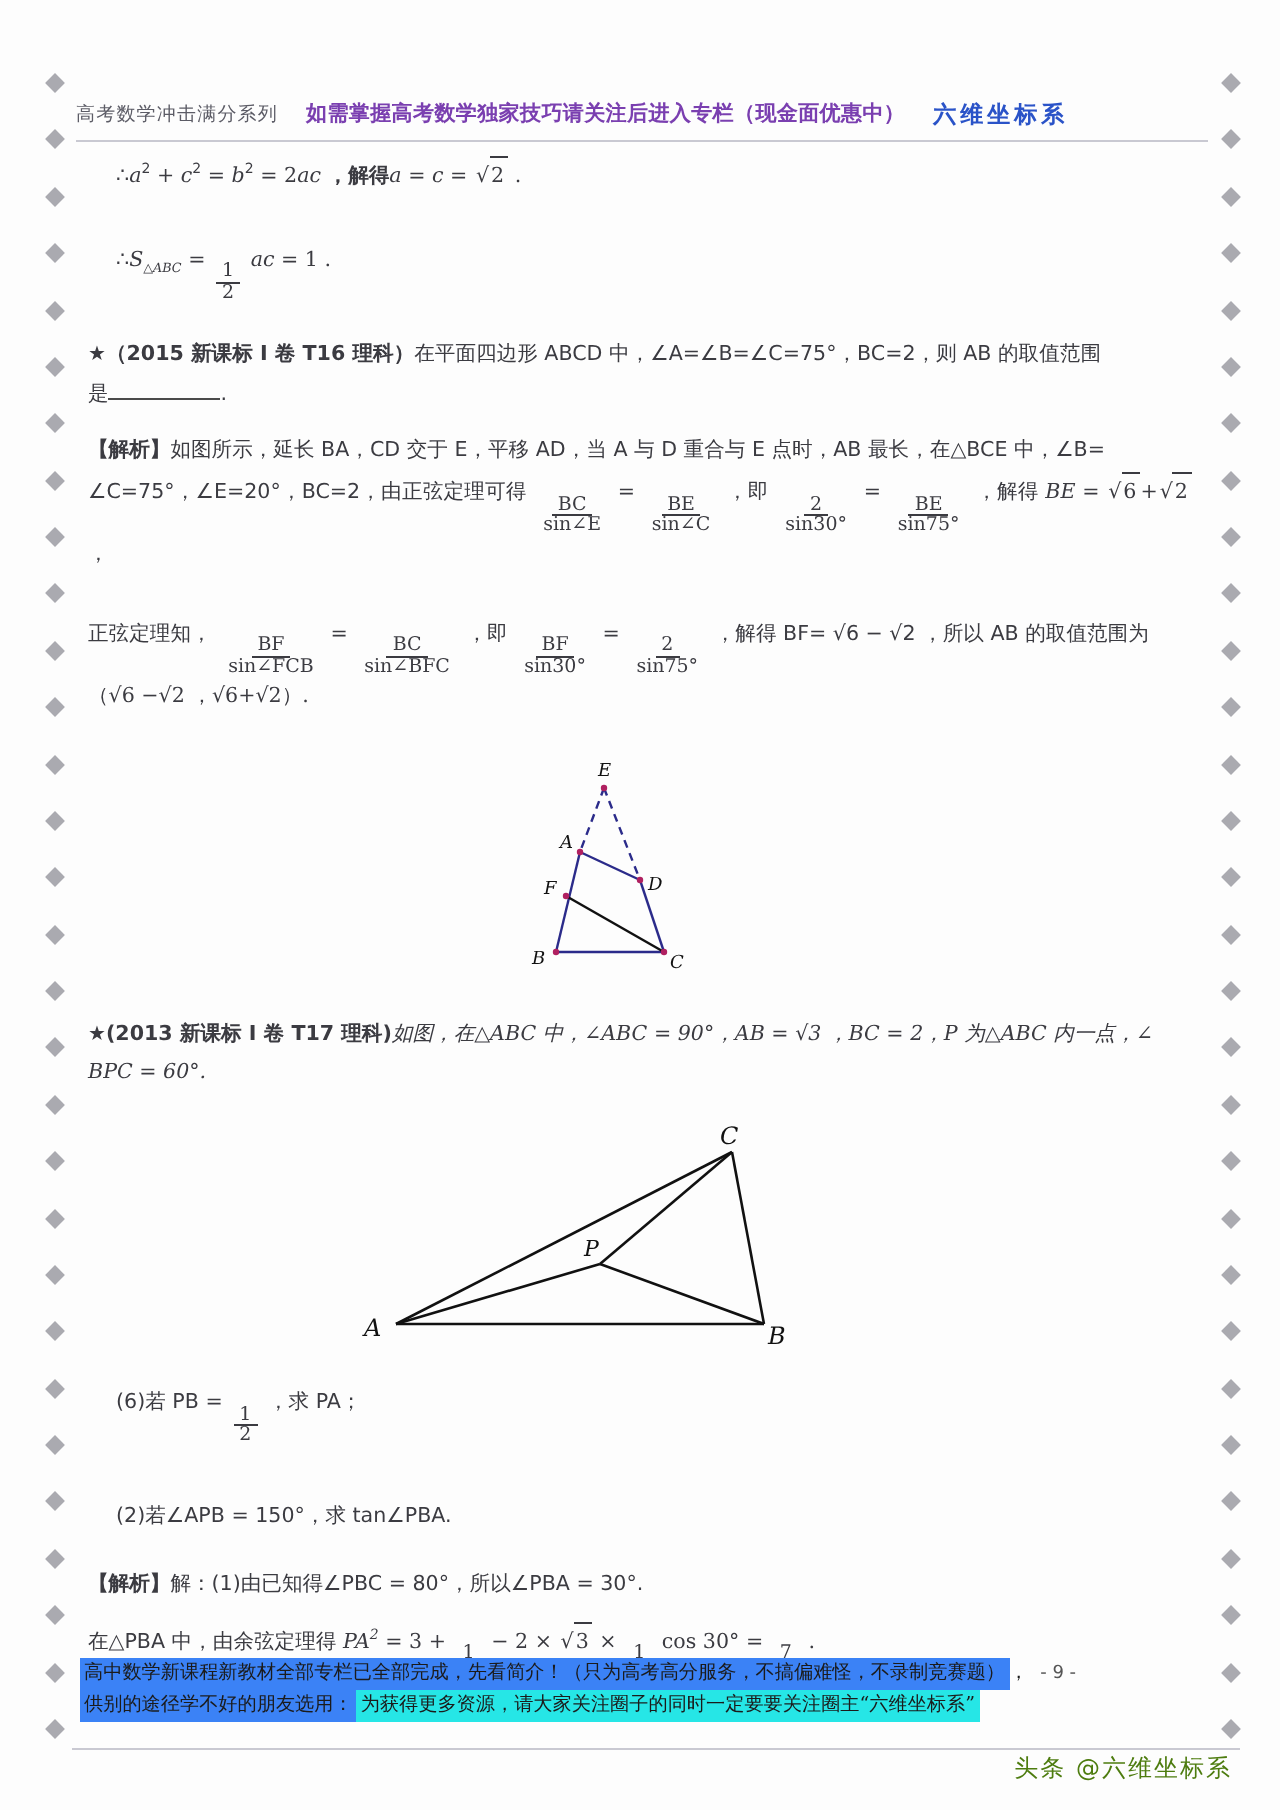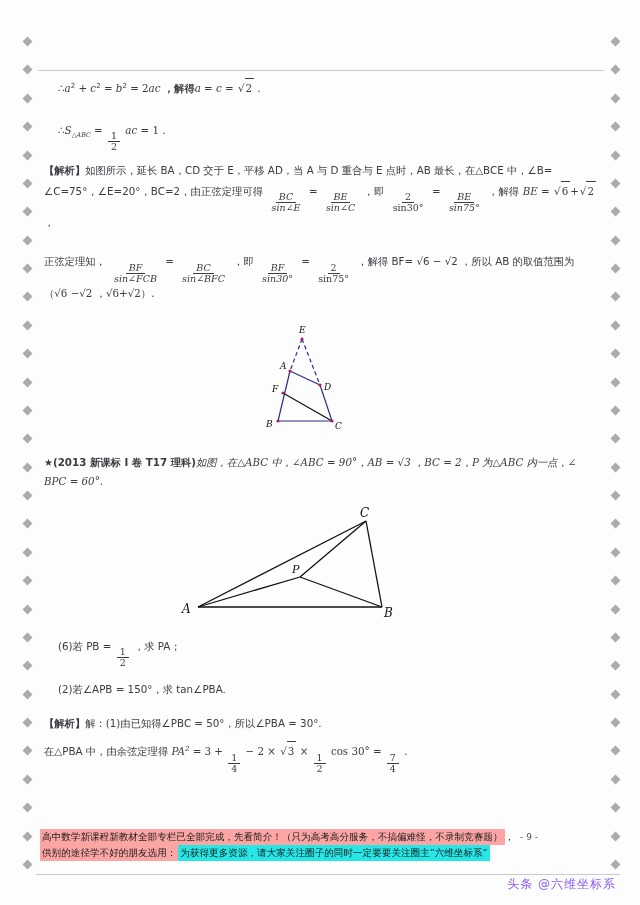--- a/index.html
+++ b/index.html
@@ -71,21 +71,21 @@
   }
 
   
   .frac{
     display:inline-flex;flex-direction:column;align-items:center;
     vertical-align:-0.55em;margin:0 2px;line-height:1.05;
     font-family:"DejaVu Serif","Liberation Serif",serif;
   }
   .frac .num{border-bottom:1px solid #3b3b41;padding:0 3px;font-size:9.5px;}
   .frac .den{padding:0 3px;font-size:9.5px;}
-  .frac.it .num,.frac.it .den{font-style:italic;}
+  .frac.it .num,.frac.it .den{}
 
   
   .rad{
     display:inline-block;position:relative;
     font-family:"DejaVu Serif","Liberation Serif",serif;
     padding-left:1px;
   }
   .rad > .bar{
     border-top:1px solid #3b3b41;padding:0 2px 0 1px;
     margin-left:0px;display:inline-block;
@@ -98,31 +98,31 @@
   .fig-wrap.fig2{margin-top:2px;}
 
   
   .footer{
     position:absolute;left:40px;right:26px;bottom:44px;
     font-size:9.6px;line-height:1.45;
     font-family:"DejaVu Serif","Liberation Serif",serif;
     color:#1b1b1b;
   }
   .f-line{display:flex;align-items:center;white-space:nowrap;}
-  .f-green{background:#fca5a5;padding:1px 2px;}
+  .f-green{background:#3b82f6;padding:1px 2px;}
   .f-cyan{background:#26e6e6;padding:1px 2px;}
   .f-page{
     font-size:9px;color:#555;margin-left:6px;
     font-family:"DejaVu Sans","Liberation Sans",sans-serif;
   }
 
   
   .watermark{
     position:absolute;right:24px;bottom:12px;
-    font-size:12px;color:#8b5cf6;letter-spacing:1px;
+    font-size:12px;color:#4d7c0f;letter-spacing:1px;
     display:flex;align-items:center;gap:4px;
     font-family:"DejaVu Sans","Liberation Sans",sans-serif;
   }
   .wm-rule{
     position:absolute;left:36px;right:20px;bottom:30px;height:1px;
     background:#c9c9d2;
   }
 </style>
 </head>
 <body>
@@ -187,20 +187,25 @@
     <div class="dia"></div>
     <div class="dia"></div>
     <div class="dia"></div>
     <div class="dia"></div>
     <div class="dia"></div>
     <div class="dia"></div>
     <div class="dia"></div>
     <div class="dia"></div>
   </div>
 
+  <div class="header">
+    <span class="hdr-series">高考数学冲击满分系列</span>
+    <span class="hdr-promo">如需掌握高考数学独家技巧请关注后进入专栏（现金面优惠中）</span>
+    <span class="hdr-brand">六维坐标系</span>
+  </div>
   <div class="hdr-rule"></div>
 
   <div class="content">
 
     <div class="line indent">
       <span class="mr">∴</span><span class="mi">a</span><sup class="e">2</sup>
       <span class="mr"> + </span><span class="mi">c</span><sup class="e">2</sup>
       <span class="mr"> = </span><span class="mi">b</span><sup class="e">2</sup>
       <span class="mr"> = 2</span><span class="mi">ac</span>
       <span class="bold">，解得</span><span class="mi">a</span><span class="mr"> = </span><span class="mi">c</span><span class="mr"> = </span>
@@ -210,20 +215,25 @@
     <div class="blk indent" style="margin-top:22px">
       <span class="mr">∴</span><span class="mi">S</span><sub class="e mi">△ABC</sub>
       <span class="mr"> = </span>
       <span class="frac">
           <span class="num">1</span>
           <span class="den">2</span>
         </span>
       <span class="mi">ac</span><span class="mr"> = 1 .</span>
     </div>
 
+    <div class="blk para" style="margin-top:16px">
+      <span class="star bold">★</span><span class="bold">（2015 新课标 I 卷 T16 理科）</span><span>在平面四边形 ABCD 中，∠A=∠B=∠C=75°，BC=2，则 AB 的取值范围</span>
+      <br>
+      <span>是</span><span class="blank"></span><span>.</span>
+    </div>
 
     <div class="blk para">
       <span class="bold">【解析】</span><span>如图所示，延长 BA，CD 交于 E，平移 AD，当 A 与 D 重合与 E 点时，AB 最长，在△BCE 中，∠B=</span>
       <br>
       <span>∠C=75°，∠E=20°，BC=2，由正弦定理可得</span>
       <span class="frac it">
           <span class="num">BC</span>
           <span class="den">sin∠E</span>
         </span>
       <span class="mr">=</span>
@@ -323,24 +333,24 @@
 
     <div class="blk indent" style="margin-top:10px">
       <span>(6)若 PB =</span>
       <span class="frac">
           <span class="num">1</span>
           <span class="den">2</span>
         </span>
       <span>，求 PA；</span>
     </div>
 
-    <div class="blk indent" style="margin-top:12px">(2)若∠APB = 150°，求 tan∠PBA.</div>
+    <div class="blk indent" style="margin-top:26px">(2)若∠APB = 150°，求 tan∠PBA.</div>
 
     <div class="blk para" style="margin-top:14px">
-      <span class="bold">【解析】</span><span>解：(1)由已知得∠PBC = 50°，所以∠PBA = 30°.</span>
+      <span class="bold">【解析】</span><span>解：(1)由已知得∠PBC = 80°，所以∠PBA = 30°.</span>
       <br>
       <span style="display:inline-block;margin-top:9px">在△PBA 中，由余弦定理得</span>
       <span class="mi">PA<sup class="e">2</sup></span>
       <span class="mr">= 3 +</span>
       <span class="frac">
           <span class="num">1</span>
           <span class="den">4</span>
         </span>
       <span class="mr">− 2 × <span class="rad">√<span class="bar">3</span></span> ×</span>
       <span class="frac">

